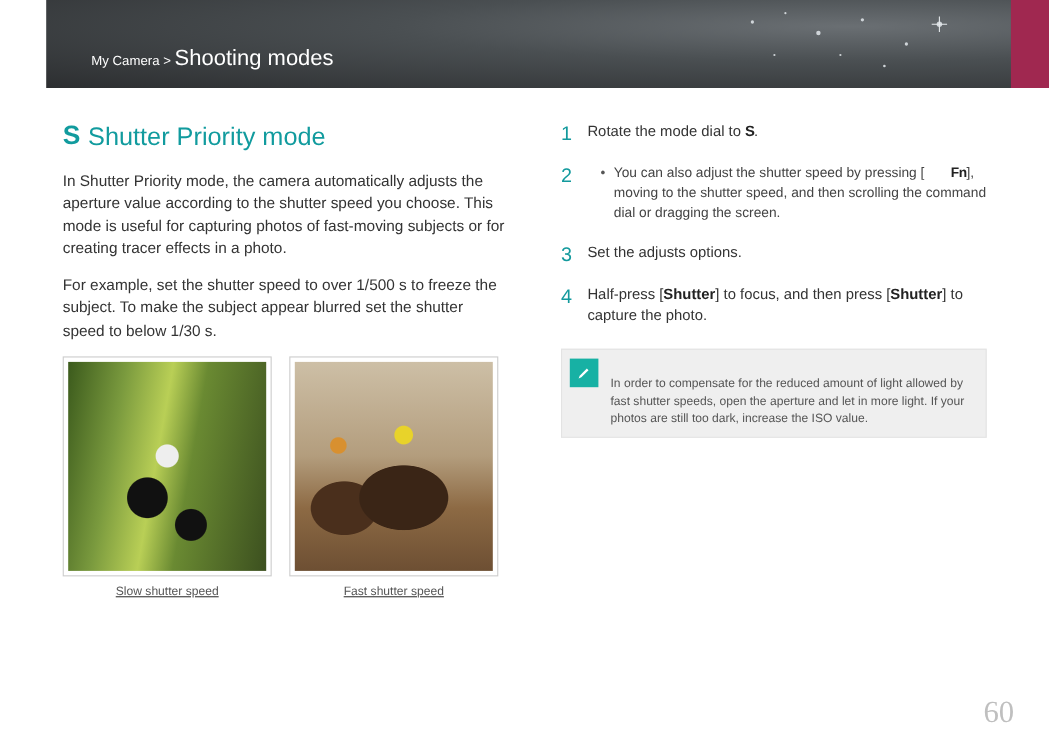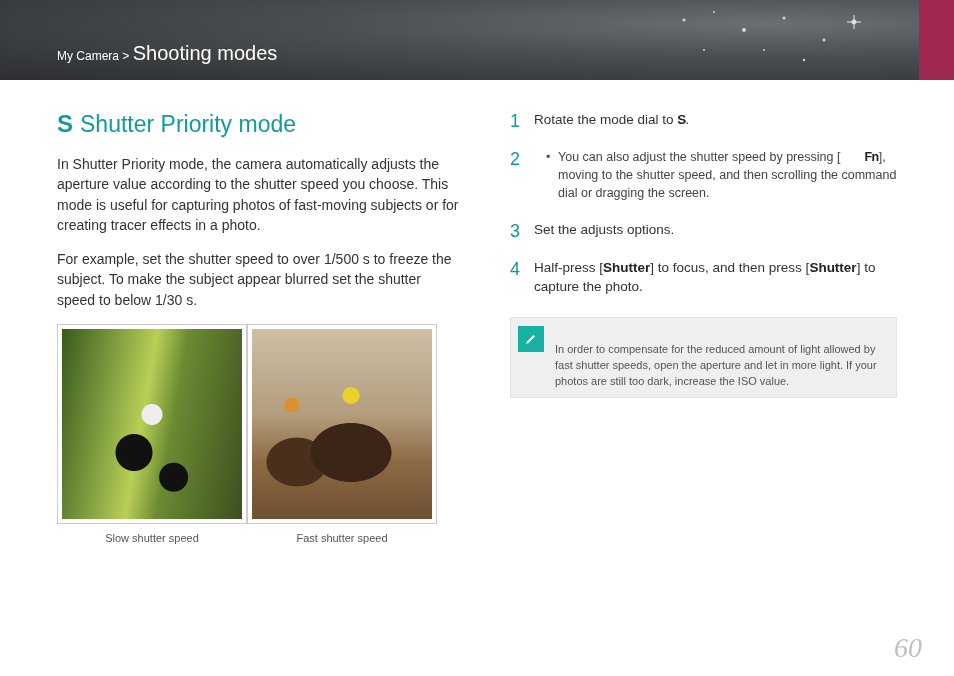--- a/index.html
+++ b/index.html
@@ -11,21 +11,22 @@
     overflow: hidden;
     color: #3a3a3a;
     position: relative;
   }
   .header {
     height: 80px;
     background: radial-gradient(ellipse at 80% 30%, #6a6f73 0%, #4a4f52 40%, #2c2e30 100%);
     position: relative;
     display: flex;
     align-items: flex-end;
-    padding: 0 0 15px 57px;
+    padding: 0 0 15px 41px;
+    margin-left: 42px;
   }
   .header .sparkles {
     position: absolute;
     right: 50px; top: 0; height: 80px; width: 250px;
     pointer-events: none;
   }
   .sparkles circle { fill: #cfd4d8; }
   .accent-bar {
     position: absolute;
     right: 0; top: 0;
@@ -59,22 +60,23 @@
     display: inline-block;
   }
   p.body {
     font-size: 14px;
     line-height: 1.45;
     margin-bottom: 14px;
     color: #333;
   }
   .thumbs {
     display: flex;
-    gap: 0;
+    gap: 16px;
     margin-top: 6px;
+    text-decoration: underline;
   }
   .thumb {
     border: 1px solid #ccc;
     padding: 4px;
     width: 190px;
   }
   .thumb .img {
     height: 190px;
     background: #777;
   }
@@ -177,21 +179,20 @@
     font-size: 11px;
     line-height: 1.45;
     color: #555;
     padding: 24px 12px 8px 4px;
   }
   .page-num {
     position: absolute;
     right: 32px;
     bottom: 12px;
     font-family: Georgia, "Times New Roman", serif;
-    font-style: italic;
     font-size: 28px;
     color: #bfbfbf;
   }
   .s-glyph { font-weight: 800; letter-spacing:-1px; }
   .fn-glyph { font-weight: 800; font-family: Arial, sans-serif; letter-spacing: -0.5px; margin-left: 24px;}
 </style>
 </head>
 <body>
 
 <div class="header">

